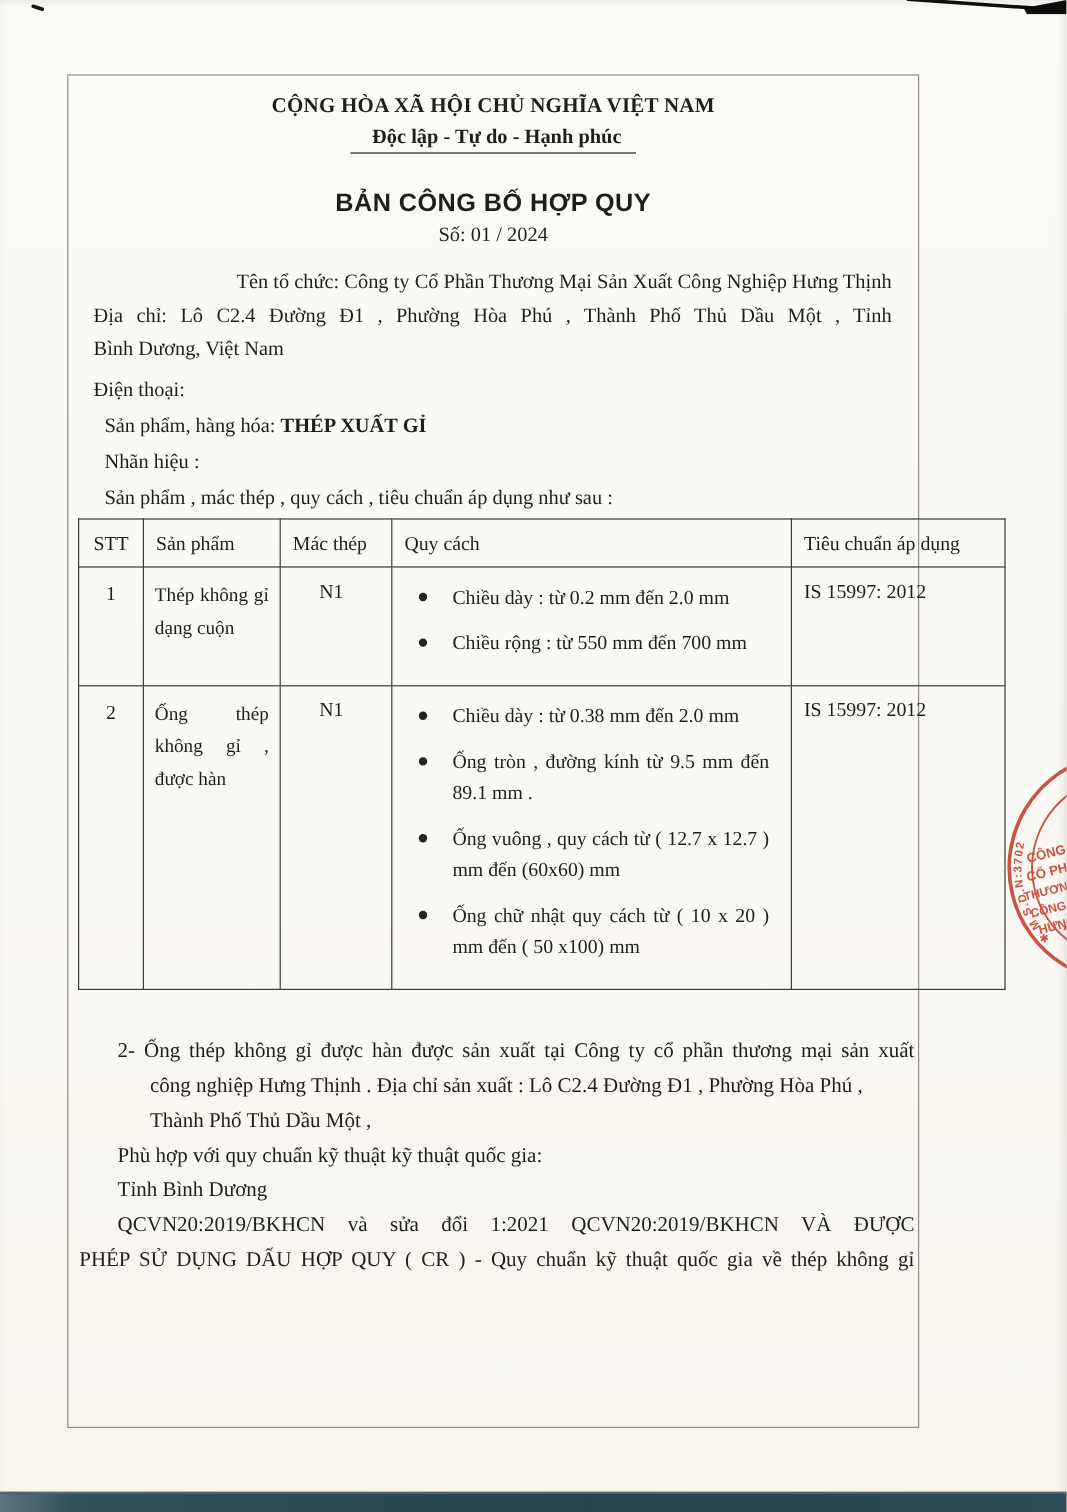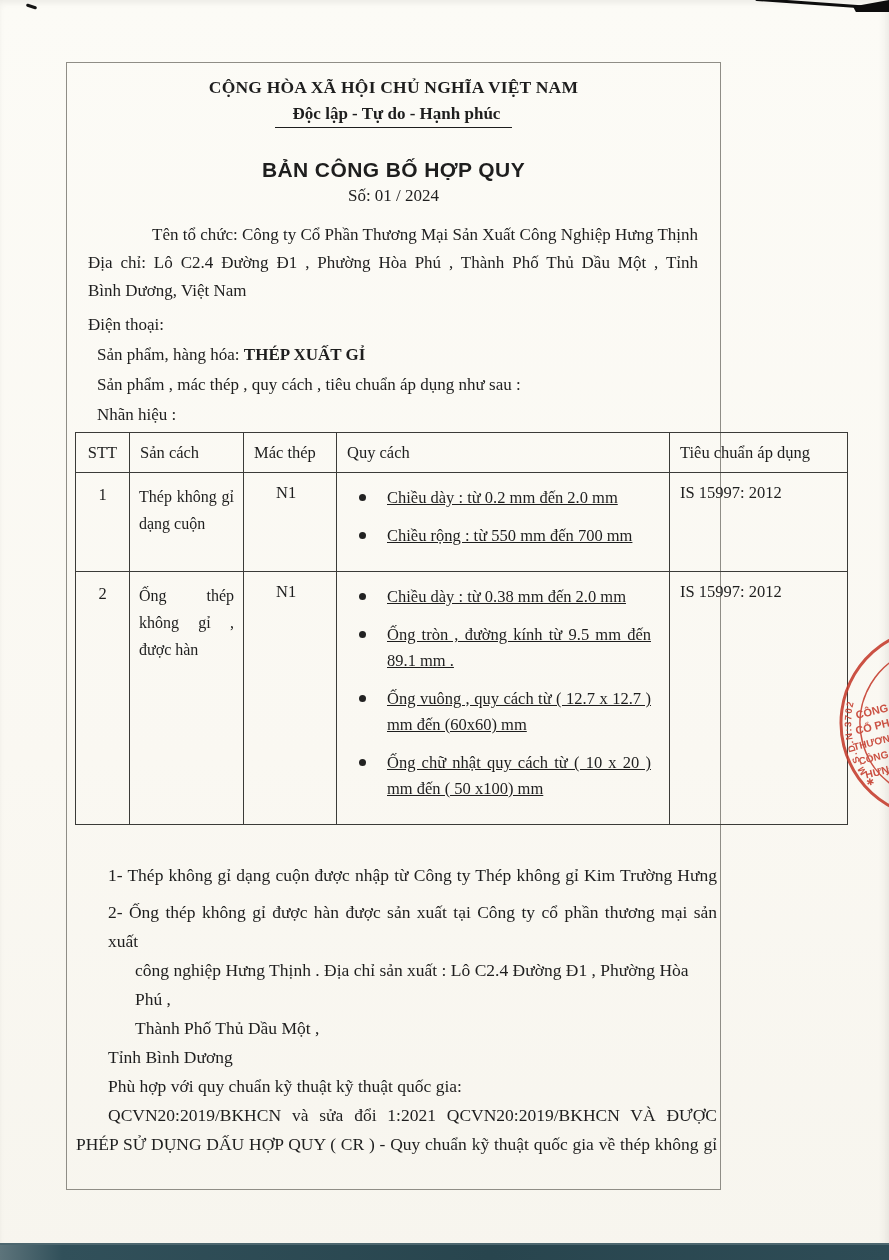--- a/index.html
+++ b/index.html
@@ -15,21 +15,21 @@
     color:#1e1e1e;
   }
   
   .artifact-streak{position:absolute;top:7px;right:2px;width:132px;height:3px;background:#0d0d0d;transform:rotate(4deg);transform-origin:right center;border-radius:2px;}
   .artifact-corner{position:absolute;top:0;right:0;width:36px;height:12px;background:#0d0d0d;clip-path:polygon(0 55%,100% 0,100% 100%,8% 100%);}
   .artifact-dot{position:absolute;top:5px;left:26px;width:11px;height:3px;background:#141414;transform:rotate(18deg);border-radius:2px;}
   .scan-bar{position:absolute;left:0;bottom:0;width:100%;height:15px;
     background:linear-gradient(90deg,#5d747b 0%,#31505a 7%,#28454e 55%,#2e4c56 100%);
     border-top:2px solid #4d676f;}
   
-  .frame{position:absolute;left:66px;top:62px;width:655px;height:1128px;border:1px solid #8f8d86;box-sizing:border-box;}
+  .frame{position:absolute;left:56px;top:62px;width:710px;height:1128px;border:1px solid #8f8d86;box-sizing:border-box;}
   .nat-title{margin-top:12px;text-align:center;font-weight:bold;font-size:17.5px;line-height:24px;letter-spacing:.2px;}
   .nat-motto-wrap{text-align:center;margin-top:5px;}
   .nat-motto{display:inline-block;font-weight:bold;font-size:17px;line-height:20px;padding:0 12px 3px 18px;border-bottom:1.8px solid #1e1e1e;}
   .doc-title{margin:28px 0 0 0;text-align:center;font-family:"Liberation Sans","DejaVu Sans",sans-serif;font-weight:bold;font-size:21px;line-height:28px;letter-spacing:.4px;}
   .doc-number{text-align:center;font-size:17px;line-height:24px;}
   .para{margin:0;padding:0 22px 0 21px;font-size:17px;line-height:28px;}
   .para.first{margin-top:13px;text-align:right;}
   .para.gap{margin-top:6px;}
   .para.tight{margin-top:2px;}
   .para.indent2{padding-left:30px;}
@@ -37,21 +37,21 @@
   
   .spec-table{border-collapse:collapse;margin:3px 0 0 8px;width:772px;table-layout:fixed;font-size:16.5px;}
   .spec-table th,.spec-table td{border:1px solid #3b3b38;box-sizing:border-box;}
   .spec-table th{font-weight:normal;text-align:left;padding:6px 10px;vertical-align:middle;height:40px;}
   .spec-table th.center{text-align:center;padding:6px 4px;}
   .spec-table td{vertical-align:top;padding:10px;}
   .row-1{height:95px;} .row-2{height:242px;}
   .td-stt{text-align:center;padding-top:12px !important;}
   .td-sp{text-align:justify;line-height:27px;padding:10px 9px !important;font-size:16px;}
   .td-mt{padding:10px 6px 10px 32px !important;}
-  .td-qc{padding:12px 12px 10px 0 !important;text-decoration:underline;}
+  .td-qc{padding:12px 12px 10px 0 !important;}
   .td-qc ul{margin:0;padding:0;list-style:none;}
   .td-qc li{position:relative;margin:0 0 12px 0;padding-left:50px;padding-right:6px;text-align:justify;line-height:26px;}
   .td-qc li::before{content:"";position:absolute;left:22px;top:9px;width:7px;height:7px;border-radius:50%;background:#222;}
   .td-tc{padding-left:10px !important;}
   
   .notes{margin-top:36px;font-size:17.5px;line-height:29px;}
   .note-line{padding:0 3px 0 41px;}
   .note-line.hang2{padding-left:68px;}
   .note-line.outdent{padding-left:9px;text-indent:32px;}
   .note-line.outdent2{padding-left:9px;}
@@ -78,35 +78,35 @@
     </div>
 
     <h1 class="doc-title">BẢN CÔNG BỐ HỢP QUY</h1>
     <div class="doc-number">Số: 01 / 2024</div>
 
     <p class="para first">Tên tổ chức: Công ty Cổ Phần Thương Mại Sản Xuất Công Nghiệp Hưng Thịnh</p>
     <p class="para just-last">Địa chỉ: Lô C2.4 Đường Đ1 , Phường Hòa Phú , Thành Phố Thủ Dầu Một , Tỉnh</p>
     <p class="para">Bình Dương, Việt Nam</p>
     <p class="para gap">Điện thoại:</p>
     <p class="para tight indent2"><span>Sản phẩm, hàng hóa: </span><b>THÉP XUẤT GỈ</b></p>
+    <p class="para tight indent2">Nhãn hiệu :</p>
     <p class="para tight indent2">Sản phẩm , mác thép , quy cách , tiêu chuẩn áp dụng như sau :</p>
-    <p class="para tight indent2">Nhãn hiệu :</p>
 
     <table class="spec-table">
       <colgroup>
         <col style="width:54px">
           <col style="width:114px">
           <col style="width:93px">
           <col style="width:333px">
           <col style="width:178px">
       </colgroup>
       <thead>
         <tr>
           <th class="center">STT</th>
-          <th>Sản cách</th>
+          <th>Sản phẩm</th>
           <th>Mác thép</th>
           <th>Quy cách</th>
           <th>Tiêu chuẩn áp dụng</th>
         </tr>
       </thead>
       <tbody>
         <tr class="row-1">
           <td class="td-stt">1</td>
           <td class="td-sp">Thép không gỉ dạng cuộn</td>
           <td class="td-mt">N1</td>
@@ -129,26 +129,25 @@
               <li>Ống vuông , quy cách từ ( 12.7 x 12.7 ) mm đến (60x60) mm</li>
               <li>Ống chữ nhật quy cách từ ( 10 x 20 ) mm đến ( 50 x100) mm</li>
             </ul>
           </td>
           <td class="td-tc">IS 15997: 2012</td>
         </tr>
       </tbody>
     </table>
 
     <div class="notes">
-      <div class="note-line just-last">1-  Thép không gỉ dạng cuộn được nhập từ Công ty Thép không gỉ Kim Trường Hưng</div>
       <div class="note-line just-last block-gap">2-  Ống thép không gỉ được hàn được sản xuất tại Công ty cổ phần thương mại sản xuất</div>
       <div class="note-line hang2">công nghiệp Hưng Thịnh . Địa chỉ sản xuất : Lô C2.4 Đường Đ1 , Phường Hòa Phú ,</div>
       <div class="note-line hang2">Thành Phố Thủ Dầu Một ,</div>
+      <div class="note-line">Phù hợp với quy chuẩn kỹ thuật kỹ thuật quốc gia:</div>
       <div class="note-line">Tỉnh Bình Dương</div>
-      <div class="note-line">Phù hợp với quy chuẩn kỹ thuật kỹ thuật quốc gia:</div>
       <div class="note-line just-last outdent">QCVN20:2019/BKHCN và sửa đổi 1:2021 QCVN20:2019/BKHCN VÀ ĐƯỢC</div>
       <div class="note-line just-last outdent2">PHÉP SỬ DỤNG DẤU HỢP QUY ( CR ) -  Quy chuẩn kỹ thuật quốc gia về thép không gỉ</div>
     </div>
 
   </div>
 
   <div class="stamp">
     <svg width="200" height="210" viewBox="0 0 200 210">
       <defs>
         <path id="arcLeft" d="M 27,148 A 84,84 0 0 1 27,62"></path>

